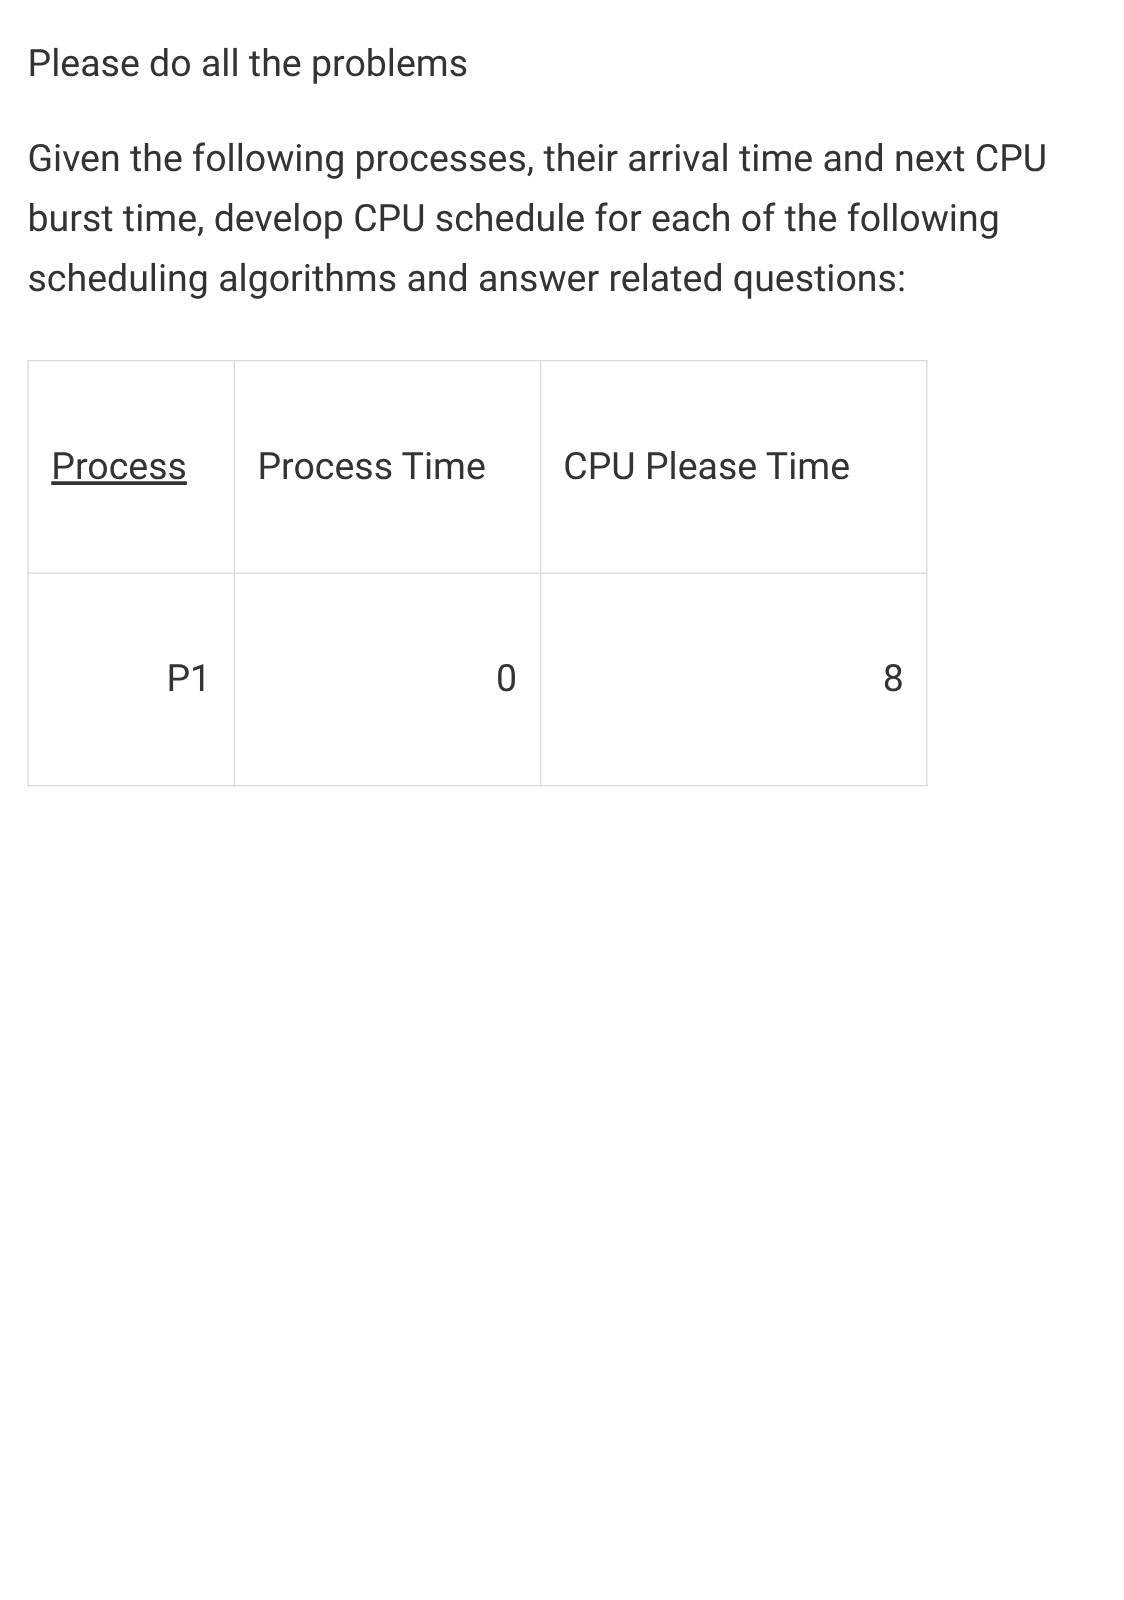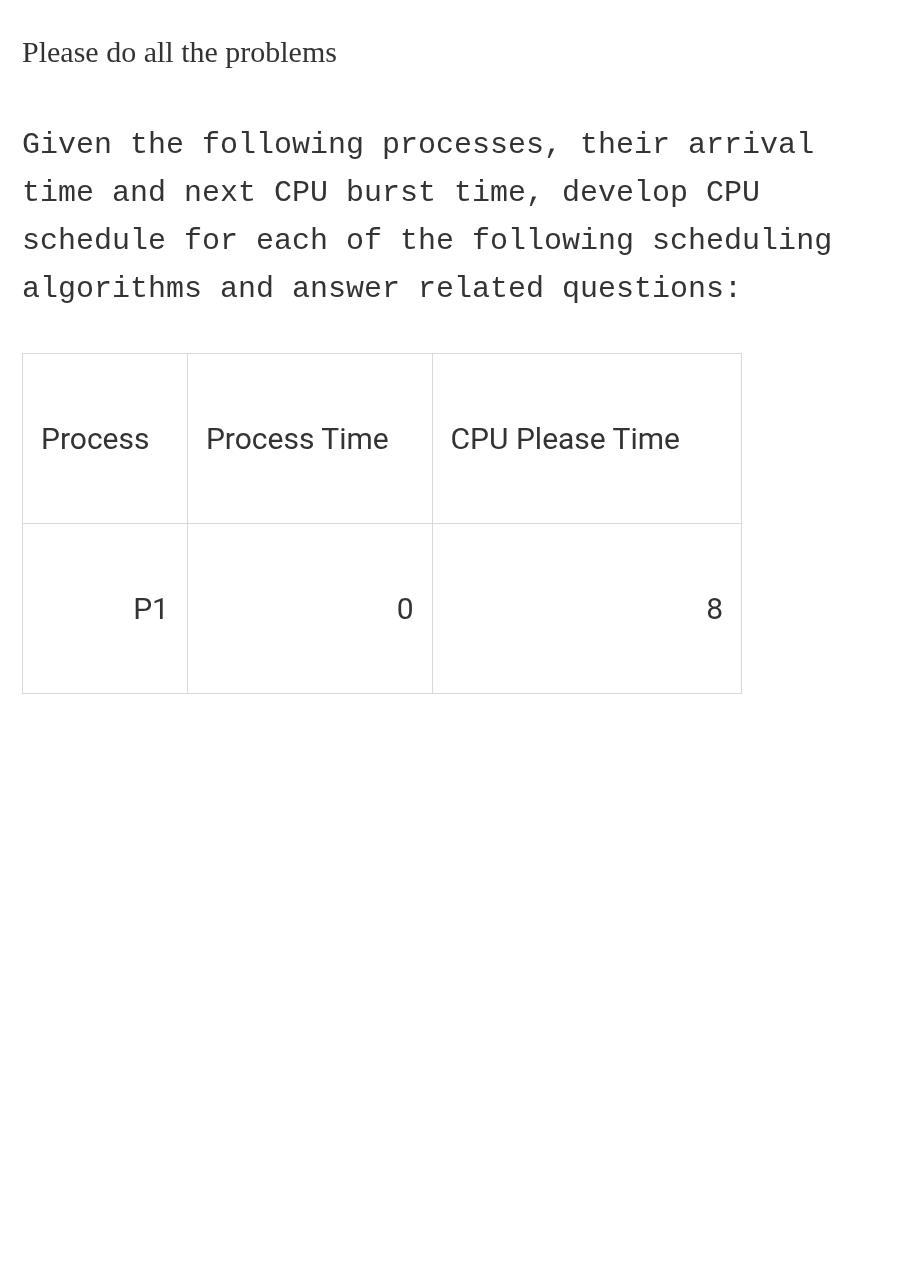--- a/index.html
+++ b/index.html
@@ -11,26 +11,24 @@
     font-family: -apple-system, BlinkMacSystemFont, "Segoe UI", Roboto, Helvetica, Arial, sans-serif;
     background: #ffffff;
     color: #333333;
     width: 899px;
     padding: 28px 22px;
     font-size: 30px;
     line-height: 1.6;
     font-weight: 400;
   }
   .intro {
-    margin-bottom: 45px;
-    font-family: Liberation Serif, serif;
+    margin-bottom: 28px;
   }
   .description {
     margin-bottom: 40px;
-    font-family: Liberation Mono, monospace;
   }
   table {
     border-collapse: collapse;
     width: 720px;
   }
   th, td {
     border: 1px solid #d9d9d9;
     text-align: left;
     font-weight: 400;
     padding: 0 18px;
@@ -40,20 +38,21 @@
     height: 170px;
     font-size: 30px;
   }
   tbody td {
     height: 170px;
     font-size: 30px;
     text-align: right;
   }
   .col-process {
     width: 165px;
+    text-decoration: underline;
   }
   .col-arrival {
     width: 245px;
   }
   .col-burst {
     width: 310px;
   }
 </style>
 </head>
 <body>

